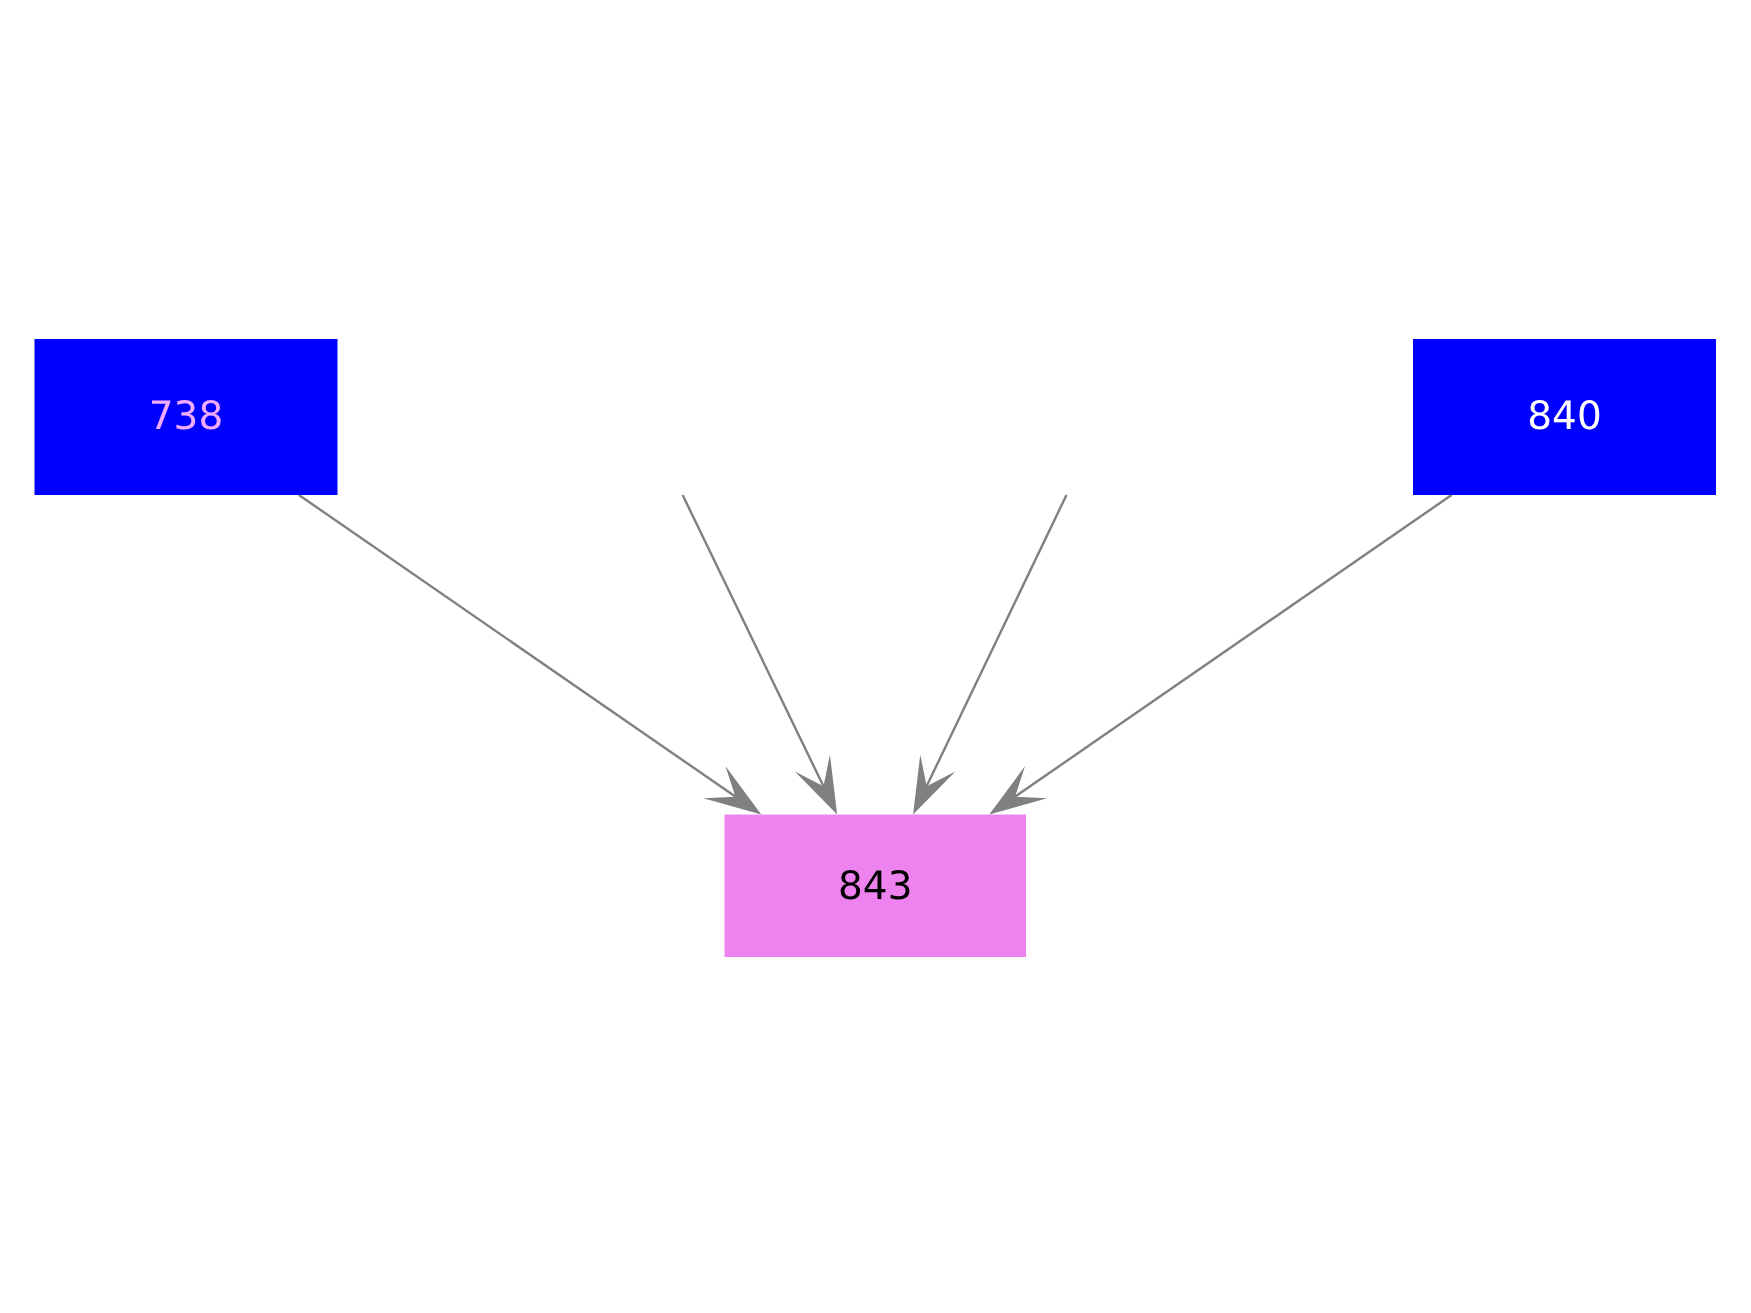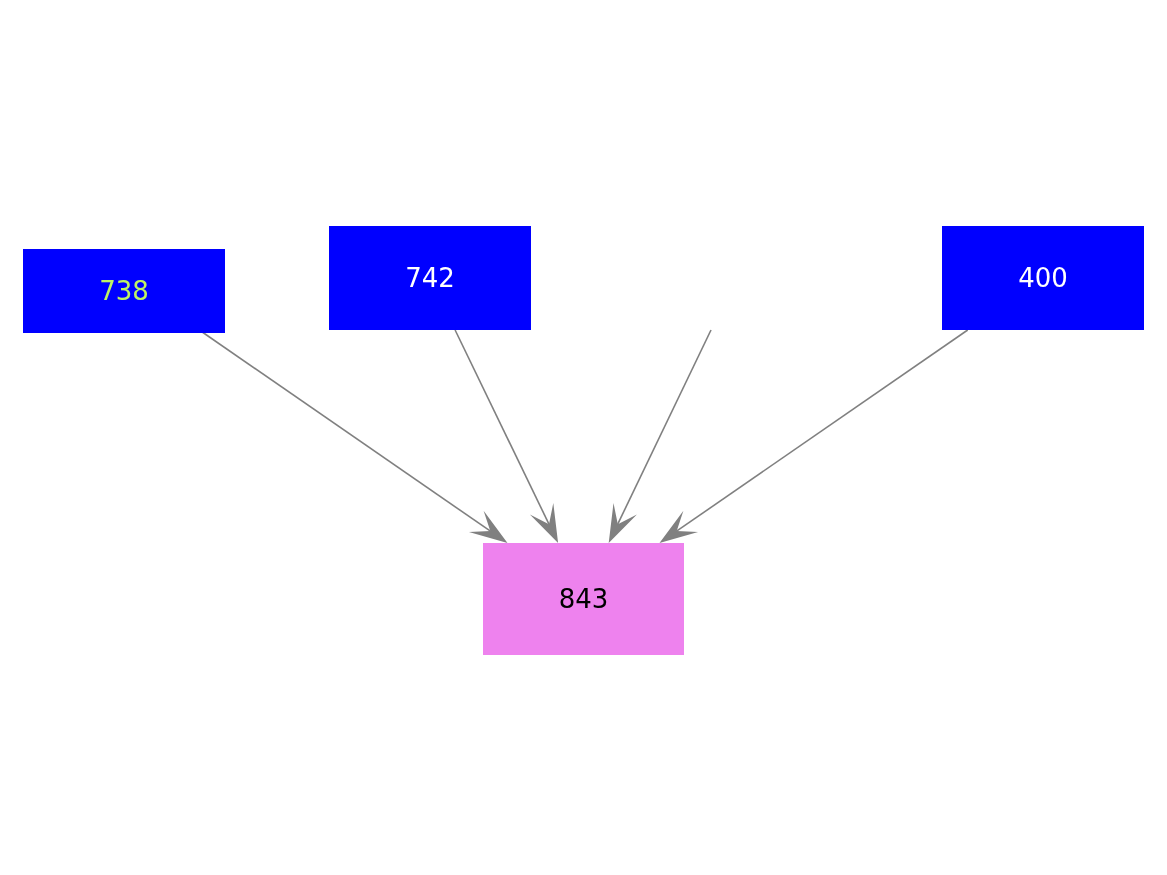--- a/index.html
+++ b/index.html
@@ -39,25 +39,22 @@
     <svg id="edges-svg" viewBox="0 0 1167 875">
       <line x1="199.3" y1="330.0" x2="491.9" y2="532.2" stroke="#808080" stroke-width="1.6"></line>
       <polygon points="507.5,543.0 468.9,532.1 490.3,531.1 483.6,510.7" fill="#808080"></polygon>
       <line x1="455.1" y1="330.0" x2="549.8" y2="525.9" stroke="#808080" stroke-width="1.6"></line>
       <polygon points="558.1,543.0 529.9,514.4 549.0,524.2 553.3,503.1" fill="#808080"></polygon>
       <line x1="711.0" y1="330.0" x2="616.9" y2="525.9" stroke="#808080" stroke-width="1.6"></line>
       <polygon points="608.7,543.0 613.5,503.1 617.8,524.2 636.9,514.4" fill="#808080"></polygon>
       <line x1="967.7" y1="330.0" x2="675.1" y2="532.2" stroke="#808080" stroke-width="1.6"></line>
       <polygon points="659.5,543.0 683.4,510.7 676.7,531.1 698.1,532.1" fill="#808080"></polygon>
     </svg>
-    <div class="node" style="left: 23px; top: 226px; width: 202px; height: 84px; background: rgb(0, 0, 255); color: #bef264; margin-top: 23px;">
+    <div class="node" style="left: 23px; top: 226px; width: 202px; height: 104px; background: rgb(0, 0, 255); color: #f0abfc;">
       <span>738</span>
     </div>
-    <div class="node" style="left: 329px; top: 226px; width: 202px; height: 104px; background: rgb(0, 0, 255); color: rgb(255, 255, 255);">
-      <span>742</span>
+    <div class="node" style="left: 942px; top: 226px; width: 202px; height: 104px; background: rgb(0, 0, 255); color: rgb(255, 255, 255);">
+      <span>840</span>
     </div>
-    <div class="node" style="left: 942px; top: 226px; width: 202px; height: 104px; background: rgb(0, 0, 255); color: rgb(255, 255, 255);">
-      <span>400</span>
-    </div>
-    <div class="node" style="left: 483px; top: 543px; width: 201px; height: 112px; background: rgb(238, 130, 238); color: rgb(0, 0, 0);">
+    <div class="node" style="left: 483px; top: 543px; width: 201px; height: 95px; background: rgb(238, 130, 238); color: rgb(0, 0, 0);">
       <span>843</span>
     </div>
   </div>
 
 </body></html>

